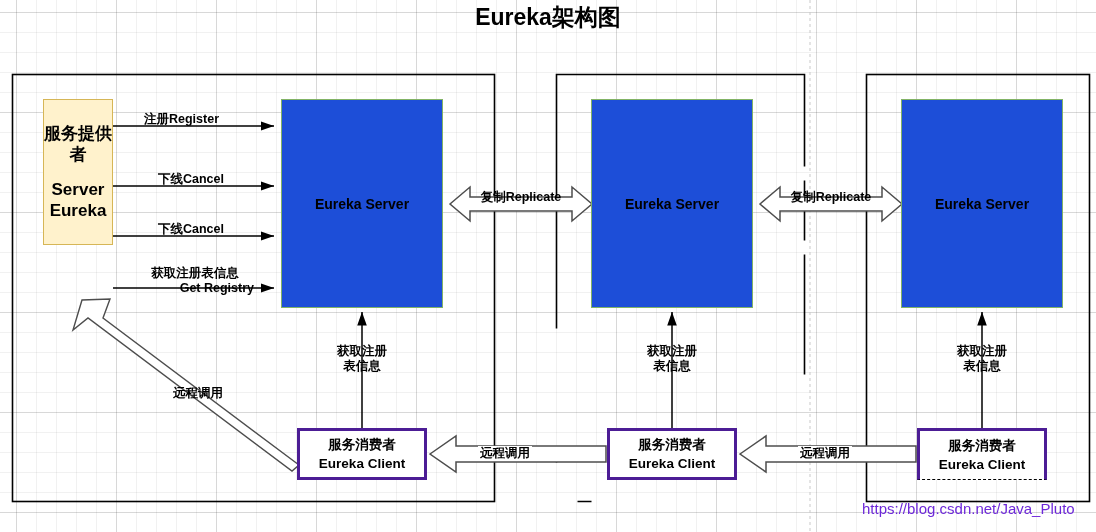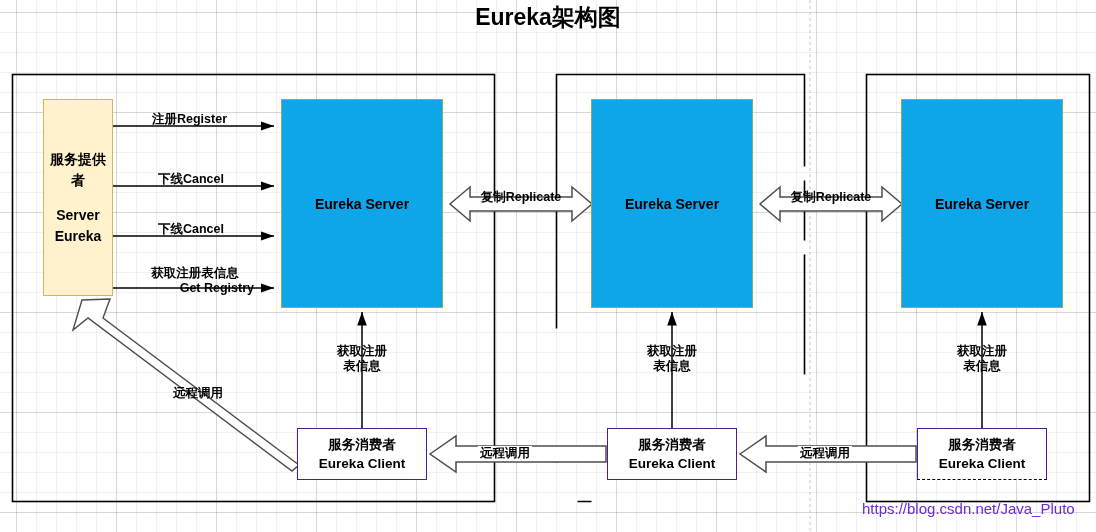--- a/index.html
+++ b/index.html
@@ -25,33 +25,33 @@
   .node{position:absolute;box-sizing:border-box;display:flex;
         flex-direction:column;align-items:center;justify-content:center;
         text-align:center;font-weight:bold;color:#000;}
 
   .title{
     position:absolute;left:0;top:2px;width:1096px;text-align:center;
     font-size:23px;font-weight:bold;color:#000;letter-spacing:0px;
   }
 
   .provider{
-    left:43px;top:99px;width:70px;height:197px;
+    left:43px;top:99px;width:70px;height:146px;
     background:#fff2cc;border:1px solid #d6b656;
-    font-size:14px;line-height:21px;
+    font-size:17px;line-height:21px;
   }
   .server{
-    background:#0ea5e9;border:1px solid #82b366;
+    background:#1d4ed8;border:1px solid #82b366;
     font-size:14px;width:162px;height:209px;top:99px;
   }
   .server-1{left:281px;}
   .server-2{left:591px;}
   .server-3{left:901px;}
   .consumer{
-    background:#ffffff;border:1px solid #4c1d95;
+    background:#ffffff;border:3px solid #4c1d95;
     width:130px;height:52px;top:428px;
     font-size:13.5px;line-height:19px;
   }
   .consumer-1{left:297px;}
   .consumer-2{left:607px;}
   .consumer-3{left:917px;border-bottom:1px dashed #000;}
 
   .edge-label{
     position:absolute;color:#000;font-weight:bold;font-size:12.5px;
     line-height:15px;text-align:center;
@@ -127,21 +127,21 @@
 </div>
 <div class="node consumer consumer-2">
   <div>服务消费者</div>
   <div>Eureka Client</div>
 </div>
 <div class="node consumer consumer-3">
   <div>服务消费者</div>
   <div>Eureka Client</div>
 </div>
 
-<div class="edge-label" style="left:152px;top:112px;">注册Register</div>
+<div class="edge-label" style="left:144px;top:112px;">注册Register</div>
 <div class="edge-label" style="left:158px;top:172px;">下线Cancel</div>
 <div class="edge-label" style="left:158px;top:222px;">下线Cancel</div>
 <div class="edge-label" style="left:136px;top:266px;width:118px;">获取注册表信息</div>
 <div class="edge-label" style="left:136px;top:281px;width:118px;text-align:right;">Get Registry</div>
 
 <div class="edge-label" style="left:464px;top:190px;width:114px;">复制Replicate</div>
 <div class="edge-label" style="left:774px;top:190px;width:114px;">复制Replicate</div>
 
 <div class="edge-label" style="left:302px;top:344px;width:120px;">获取注册</div>
 <div class="edge-label" style="left:302px;top:359px;width:120px;">表信息</div>

